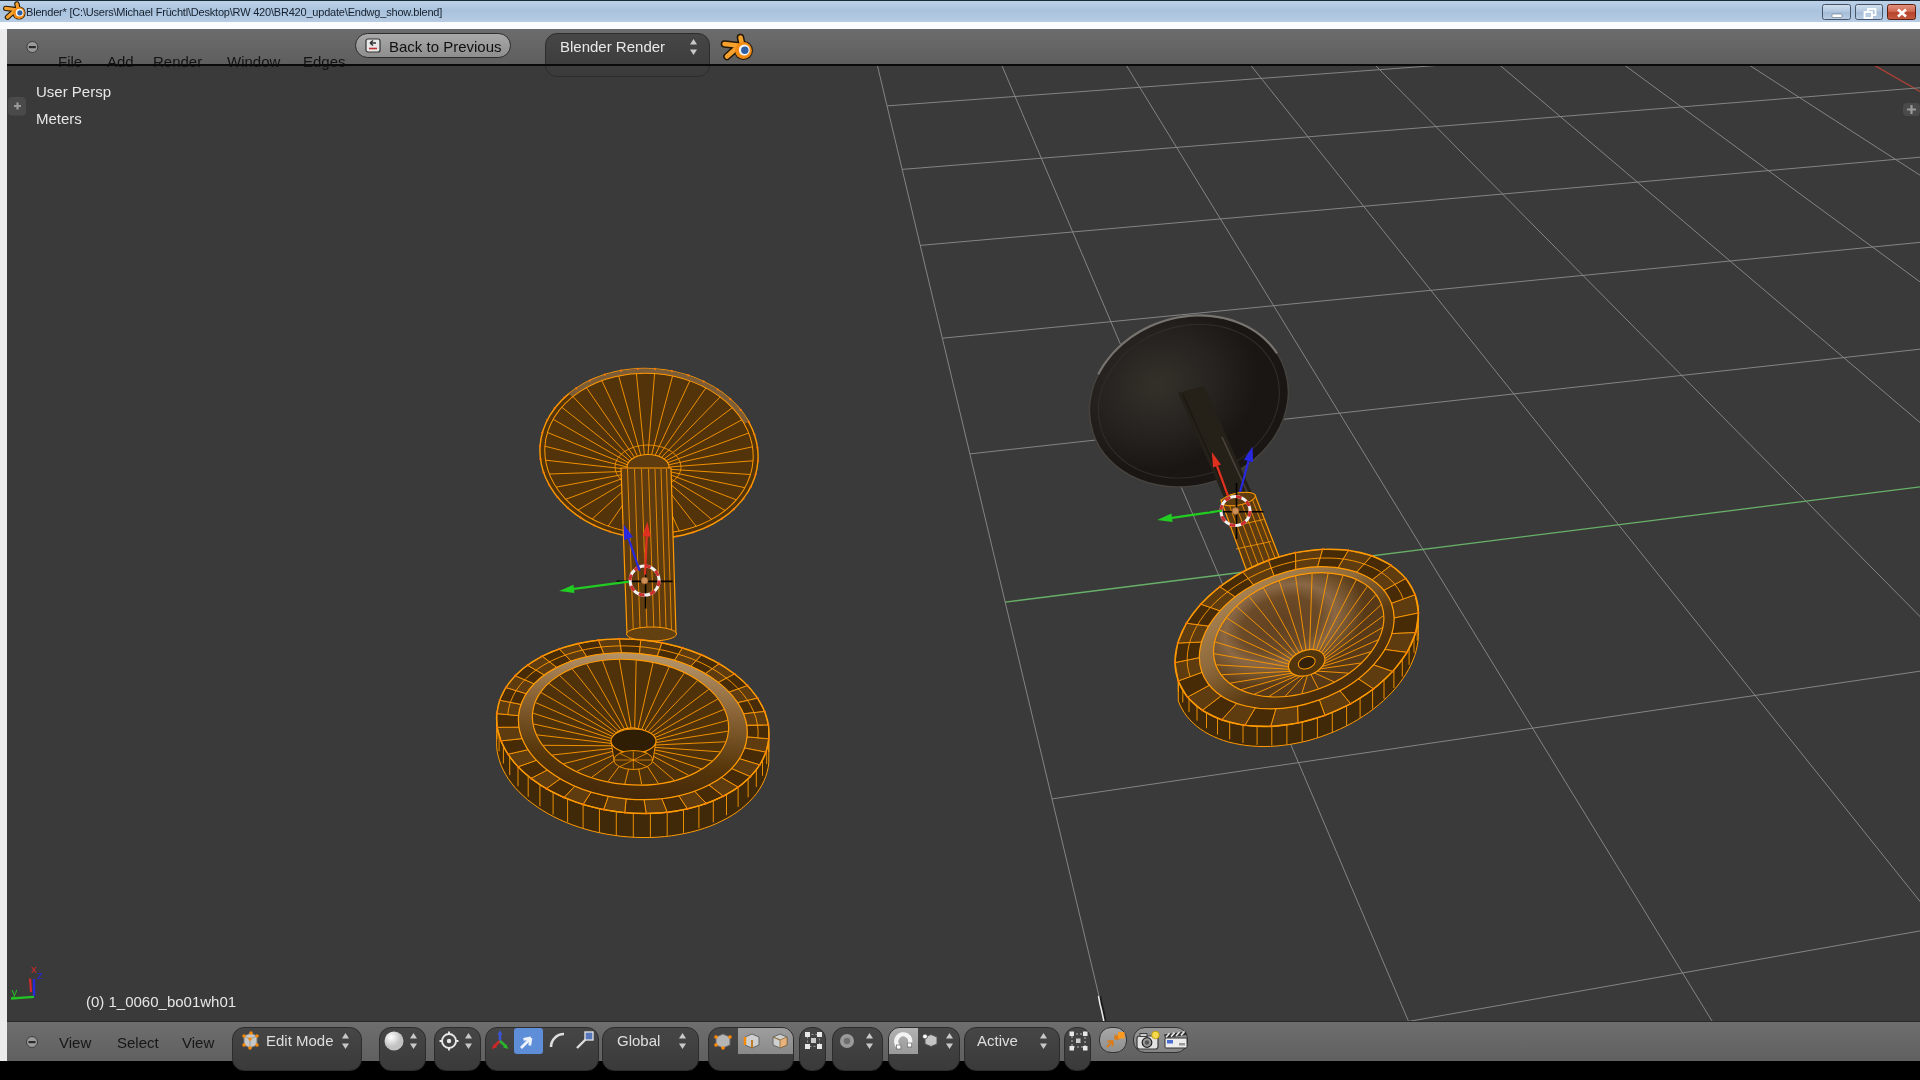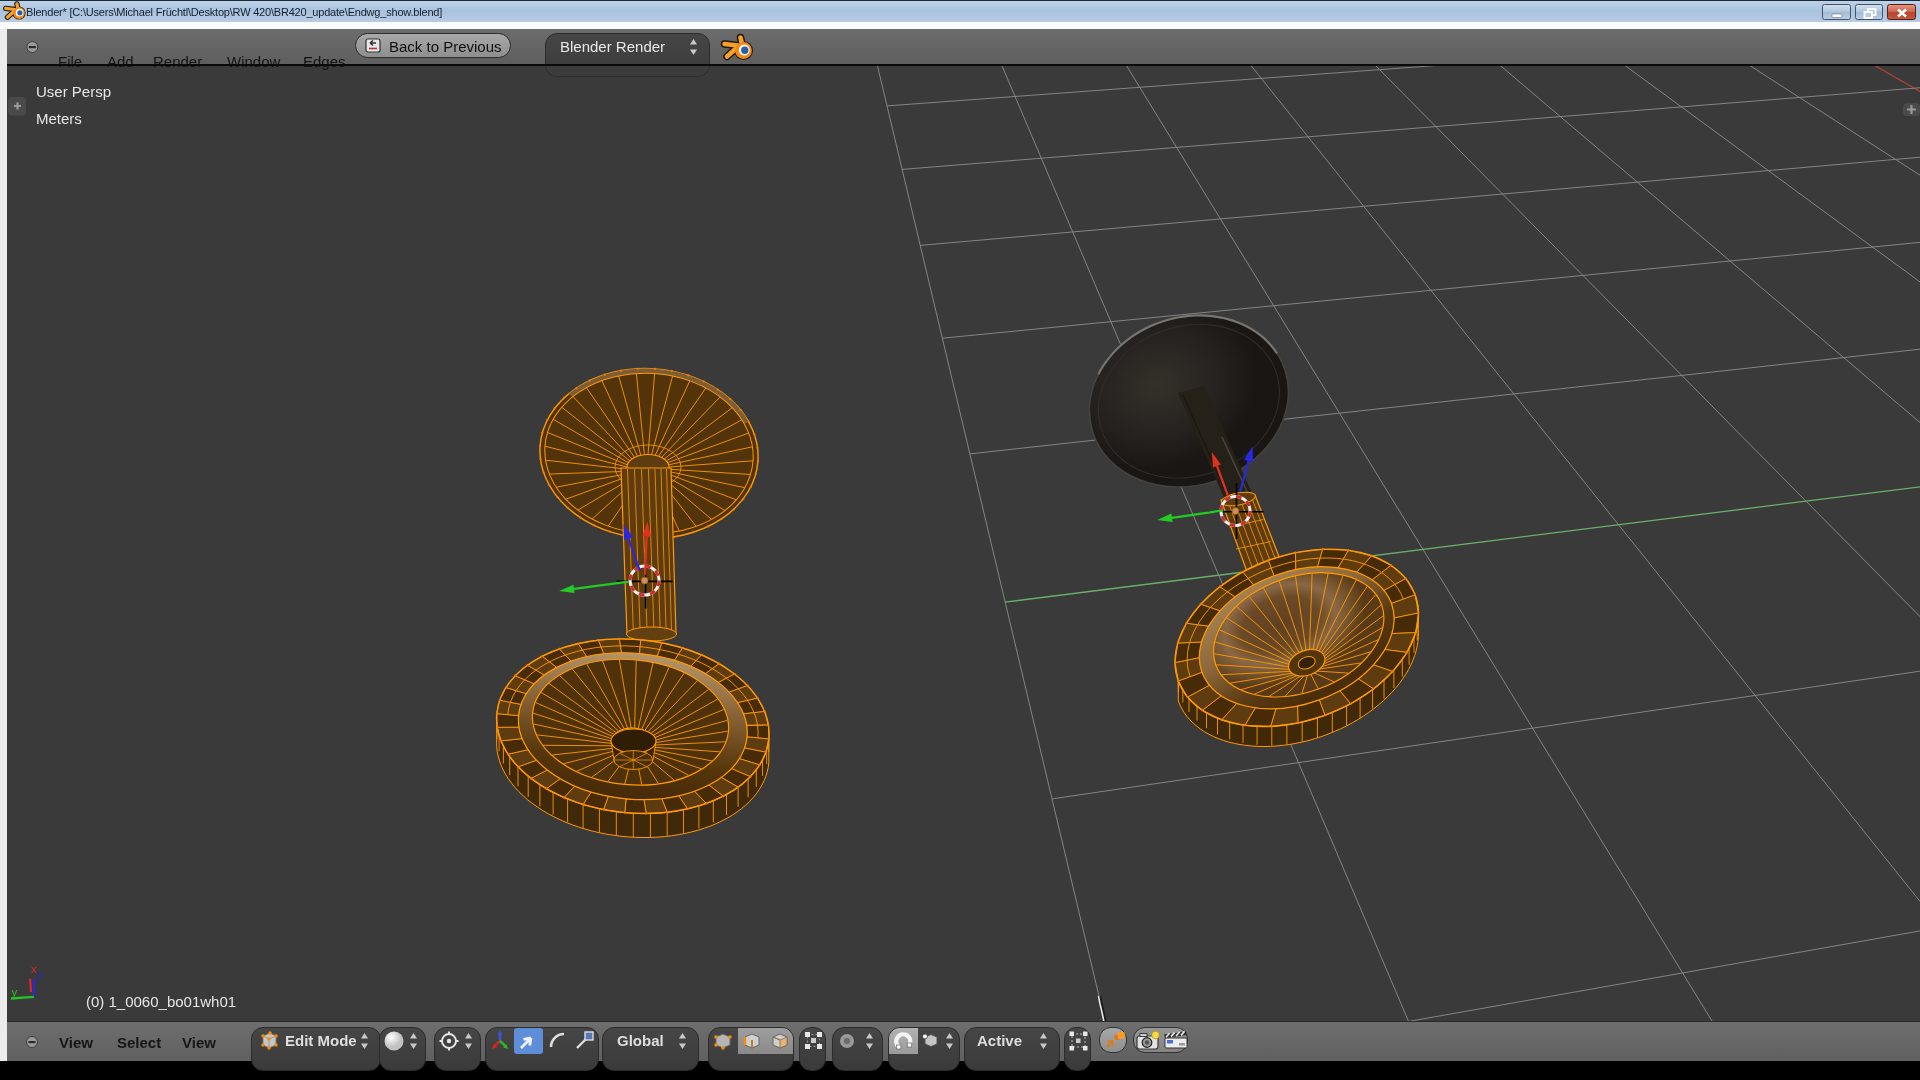--- a/index.html
+++ b/index.html
@@ -10,21 +10,21 @@
 .wbtn { position:absolute; top:2.5px; width:28.5px; height:16.5px; border:1px solid #46546a;
   border-radius:2.5px; background:linear-gradient(#cfdeee,#b3c8e0 45%,#a5bcd8 55%,#b9cde2); }
 .wbtn svg { position:absolute; left:0; top:0; }
 .close { background:linear-gradient(#e2907e,#d06a52 45%,#b8442c 55%,#c25a40); border-color:#5e1f12; }
 .header { position:absolute; left:0; top:29px; width:1920px; height:36px;
   background:linear-gradient(#6c6c6c,#5e5e5e); }
 .hsep { position:absolute; left:0; top:64.2px; width:1920px; height:1.8px; background:#0a0a0a; }
 .viewport { position:absolute; left:7px; top:66px; width:1913px; height:955.3px; background:#3a3a3a; }
 .leftstrip { position:absolute; left:0; top:29px; width:7px; height:1032px; background:#ececec; }
 .toolbar { position:absolute; left:7px; top:1021.3px; width:1913px; height:40px;
-  background:linear-gradient(#6e6e6e,#606060); border-top:1px solid #2a2a2a;font-weight:bold; }
+  background:linear-gradient(#6e6e6e,#606060); border-top:1px solid #2a2a2a; }
 .menut { position:absolute; font-size:15px; color:#141414; top:8px;margin-top:16px; }
 .mtext { position:absolute; font-size:15px; color:#161616; }
 .wtext { position:absolute; font-size:15px; color:#dedede; }
 .ddark { position:absolute; background:linear-gradient(#464646,#3a3a3a); border:1px solid #2c2c2c;
   border-radius:12px; height:44px; top:5px; }
 .ddark > svg, .btnl > svg { position:relative; }
 .btnl { position:absolute; background:linear-gradient(#a8a8a8,#8f8f8f); border:1px solid #333;
   border-radius:12px; height:26px; top:5px; }
 .vtext { position:absolute; color:#e6e6e6; font-size:15px; }
 </style></head>
@@ -602,21 +602,21 @@
 
 <div class="toolbar">
   <svg width="50" height="40" style="position:absolute;left:0;top:0">
     <circle cx="25" cy="20" r="5.5" fill="#9a9a9a" stroke="#3c3c3c" stroke-width="1"></circle>
     <rect x="21.5" y="19" width="7" height="2.2" fill="#2a2a2a"></rect>
   </svg>
   <div class="mtext" style="left:52px;top:12px">View</div>
   <div class="mtext" style="left:110px;top:12px">Select</div>
   <div class="mtext" style="left:175px;top:12px">View</div>
 
-  <div class="ddark" style="left:244px;width:130px">
+  <div class="ddark" style="left:225px;width:130px">
     <svg width="26" height="26" style="position:absolute;left:4px;top:0">
       <path d="M 7 8 L 14 5 L 20 8 L 20 17 L 13 20 L 7 17 Z" fill="#c6c6c6" stroke="#777" stroke-width="1"></path>
       <path d="M 7 8 L 13 11 L 20 8 M 13 11 L 13 20" fill="none" stroke="#9a9a9a" stroke-width="1"></path>
       <circle cx="7" cy="8" r="1.7" fill="#ff8a00"></circle>
         <circle cx="20" cy="8" r="1.7" fill="#ff8a00"></circle>
       <circle cx="7" cy="17" r="1.7" fill="#ff8a00"></circle>
         <circle cx="20" cy="17" r="1.7" fill="#ff8a00"></circle>
       <circle cx="13" cy="20" r="1.7" fill="#ff8a00"></circle>
         <circle cx="14" cy="5" r="1.7" fill="#ff8a00"></circle>
       <circle cx="13" cy="11" r="1.7" fill="#ff8a00"></circle>

